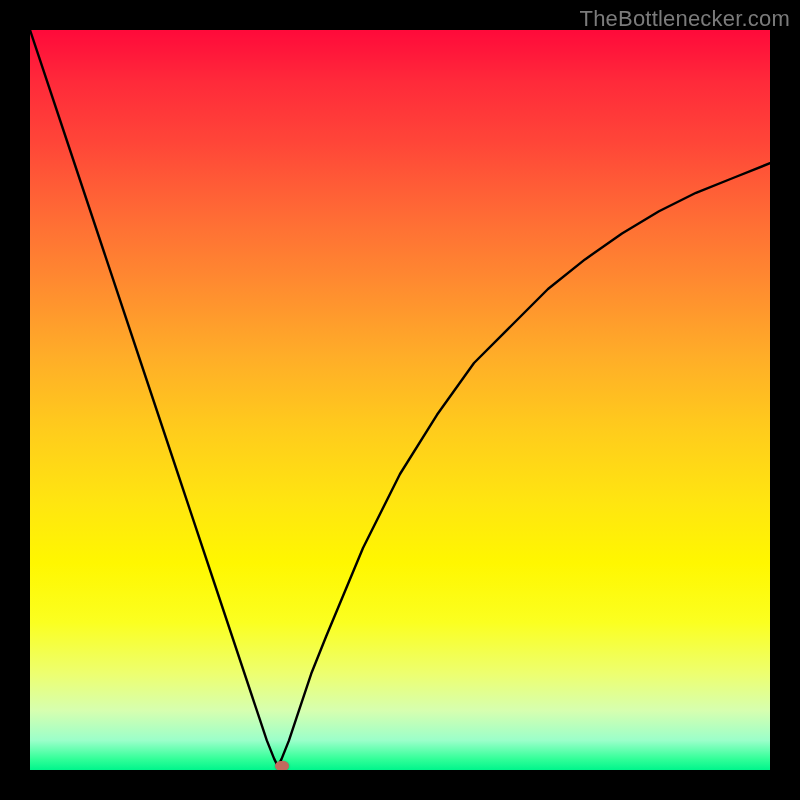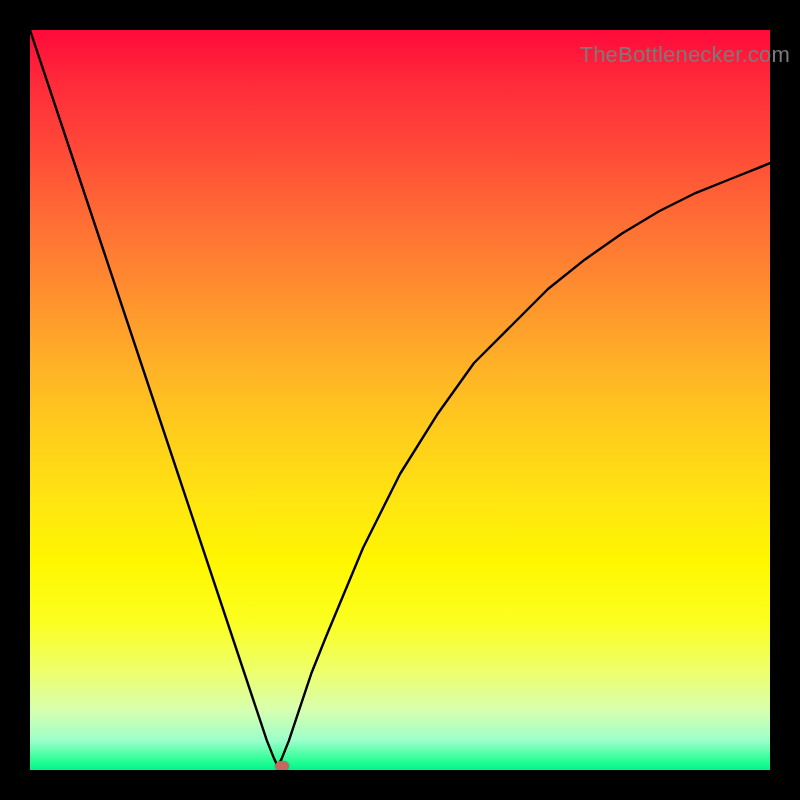--- a/index.html
+++ b/index.html
@@ -67,21 +67,20 @@
     box-shadow: 0 0 2px rgba(0,0,0,0.3);
   }
   .watermark {
     position: absolute;
     top: 6px;
     right: 10px;
     color: #7b7b7b;
     font-size: 22px;
     letter-spacing: 0.2px;
     user-select: none;
-    margin-top: 36px;
   }
 </style>
 </head>
 <body>
 
 <div class="frame">
 
   <div class="plot">
     <div class="gradient"></div>
 

